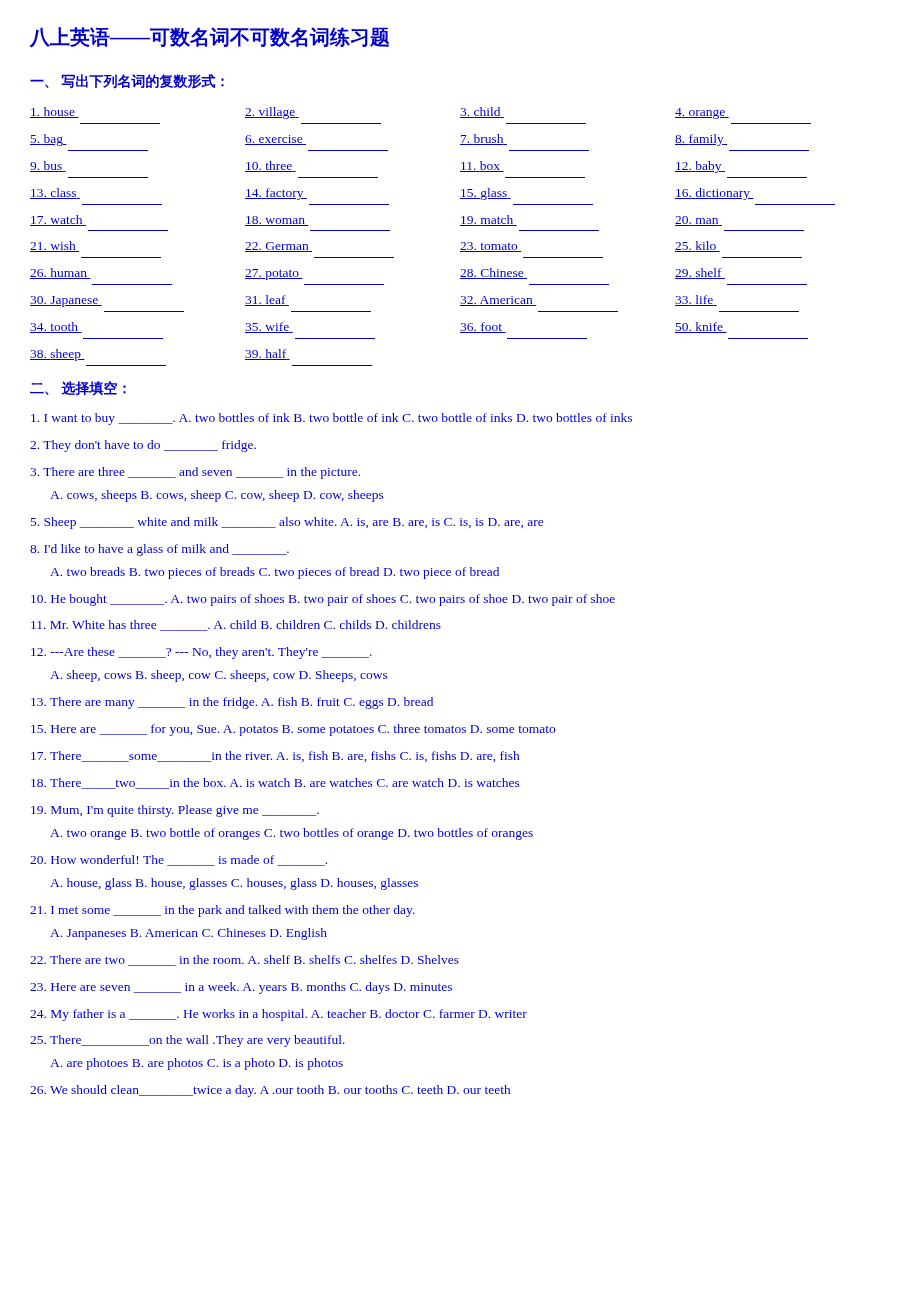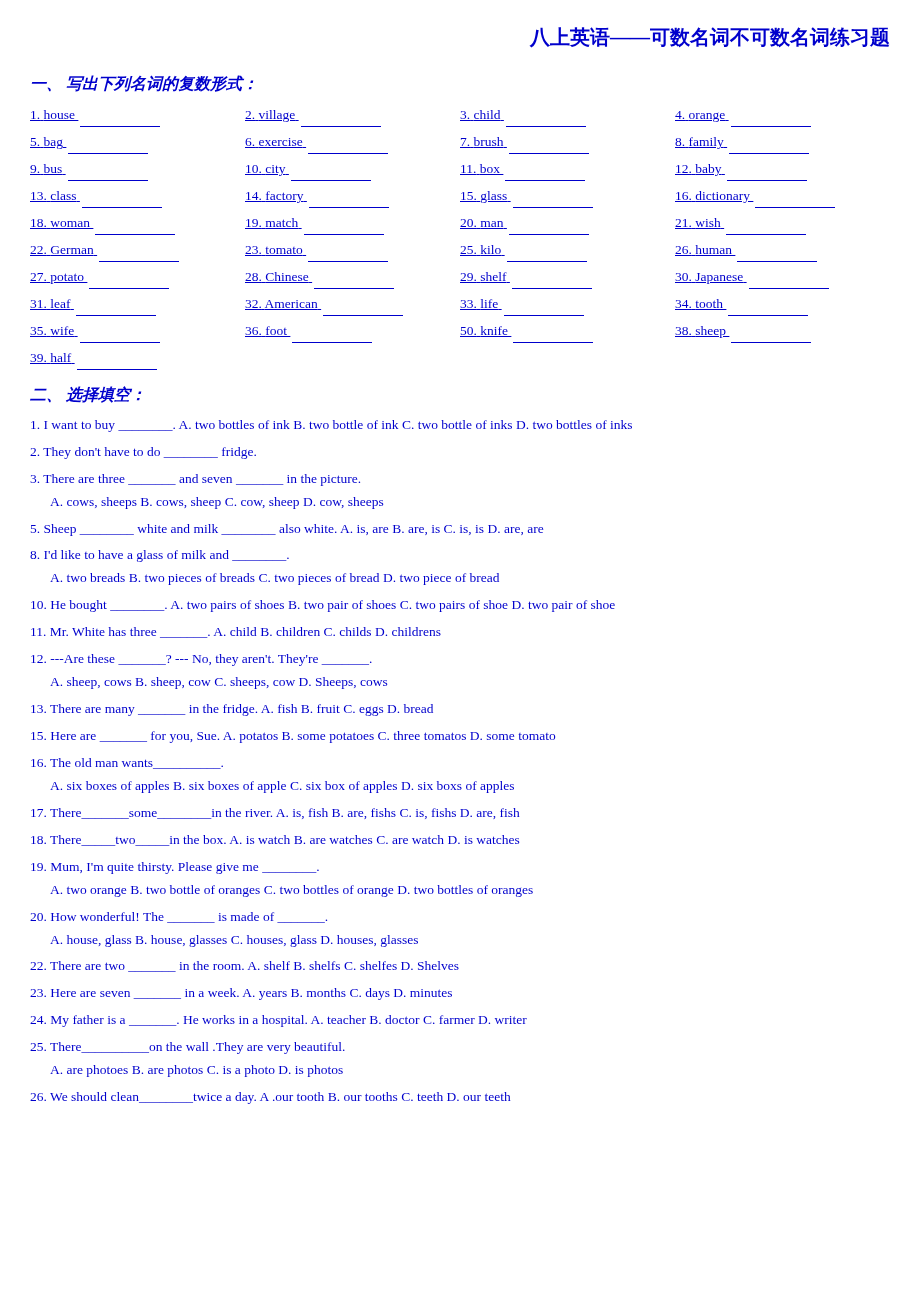--- a/index.html
+++ b/index.html
@@ -10,32 +10,31 @@
     body {
       font-family: "SimSun", "宋体", serif;
       background: #fff;
       color: #0000cc;
       padding: 20px 30px;
       font-size: 14px;
       line-height: 1.7;
       max-width: 920px;
     }
     .page-title {
-      text-align: right;
+      text-align: left;
       font-size: 20px;
       font-weight: bold;
       color: #0000cc;
       margin-bottom: 16px;
     }
     .section-header {
-      font-size: 16px;
+      font-size: 14px;
       font-weight: bold;
       color: #0000cc;
       margin-bottom: 6px;
-      font-style: italic;
     }
     .section {
       margin-bottom: 10px;
     }
     .vocab-grid {
       display: grid;
       grid-template-columns: repeat(4, 1fr);
       gap: 2px 0px;
       margin-bottom: 8px;
       text-decoration: underline;
@@ -73,27 +72,28 @@
   <div class="vocab-grid">
   <div class="vocab-item"><span>1.</span> <span>house</span> <span class="underline"></span></div>
       <div class="vocab-item"><span>2.</span> <span>village</span> <span class="underline"></span></div>
       <div class="vocab-item"><span>3.</span> <span>child</span> <span class="underline"></span></div>
       <div class="vocab-item"><span>4.</span> <span>orange</span> <span class="underline"></span></div>
       <div class="vocab-item"><span>5.</span> <span>bag</span> <span class="underline"></span></div>
       <div class="vocab-item"><span>6.</span> <span>exercise</span> <span class="underline"></span></div>
       <div class="vocab-item"><span>7.</span> <span>brush</span> <span class="underline"></span></div>
       <div class="vocab-item"><span>8.</span> <span>family</span> <span class="underline"></span></div>
       <div class="vocab-item"><span>9.</span> <span>bus</span> <span class="underline"></span></div>
-      <div class="vocab-item"><span>10.</span> <span>city</span> <span class="underline"></span></div>
+      <div class="vocab-item"><span>10.</span> <span>three</span> <span class="underline"></span></div>
       <div class="vocab-item"><span>11.</span> <span>box</span> <span class="underline"></span></div>
       <div class="vocab-item"><span>12.</span> <span>baby</span> <span class="underline"></span></div>
       <div class="vocab-item"><span>13.</span> <span>class</span> <span class="underline"></span></div>
       <div class="vocab-item"><span>14.</span> <span>factory</span> <span class="underline"></span></div>
       <div class="vocab-item"><span>15.</span> <span>glass</span> <span class="underline"></span></div>
       <div class="vocab-item"><span>16.</span> <span>dictionary</span> <span class="underline"></span></div>
+      <div class="vocab-item"><span>17.</span> <span>watch</span> <span class="underline"></span></div>
       <div class="vocab-item"><span>18.</span> <span>woman</span> <span class="underline"></span></div>
       <div class="vocab-item"><span>19.</span> <span>match</span> <span class="underline"></span></div>
       <div class="vocab-item"><span>20.</span> <span>man</span> <span class="underline"></span></div>
       <div class="vocab-item"><span>21.</span> <span>wish</span> <span class="underline"></span></div>
       <div class="vocab-item"><span>22.</span> <span>German</span> <span class="underline"></span></div>
       <div class="vocab-item"><span>23.</span> <span>tomato</span> <span class="underline"></span></div>
       <div class="vocab-item"><span>25.</span> <span>kilo</span> <span class="underline"></span></div>
       <div class="vocab-item"><span>26.</span> <span>human</span> <span class="underline"></span></div>
       <div class="vocab-item"><span>27.</span> <span>potato</span> <span class="underline"></span></div>
       <div class="vocab-item"><span>28.</span> <span>Chinese</span> <span class="underline"></span></div>
@@ -117,24 +117,24 @@
       <div class="question-block"><span>1.</span> <span>I want to buy ________. A. two bottles of ink   B. two bottle of ink   C. two bottle of inks   D. two bottles of inks</span></div>
       <div class="question-block"><span>2.</span> <span>They don't have to do ________ fridge.</span></div>
       <div class="question-block"><span>3.</span> <span>There are three _______ and seven _______ in the picture.</span><div class="options">A. cows, sheeps      B. cows, sheep         C. cow, sheep      D. cow, sheeps</div></div>
       <div class="question-block"><span>5.</span> <span>Sheep ________ white and milk ________ also white.   A. is, are    B. are, is    C. is, is    D. are, are</span></div>
       <div class="question-block"><span>8.</span> <span>I'd like to have a glass of milk and ________.</span><div class="options">A. two breads    B. two pieces of breads    C. two pieces of bread    D. two piece of bread</div></div>
       <div class="question-block"><span>10.</span> <span>He bought ________. A. two pairs of shoes    B. two pair of shoes    C. two pairs of shoe    D. two pair of shoe</span></div>
       <div class="question-block"><span>11.</span> <span>Mr. White has three _______.    A. child        B. children       C. childs       D. childrens</span></div>
       <div class="question-block"><span>12.</span> <span>---Are these _______? --- No, they aren't. They're _______.</span><div class="options">A. sheep, cows      B. sheep, cow       C. sheeps, cow    D. Sheeps, cows</div></div>
       <div class="question-block"><span>13.</span> <span>There are many _______ in the fridge.       A. fish        B. fruit       C. eggs        D. bread</span></div>
       <div class="question-block"><span>15.</span> <span>Here are _______ for you, Sue.    A. potatos      B. some potatoes      C. three tomatos    D. some tomato</span></div>
-      <div class="question-block"><span>16.</span> <span>The old man wants__________.</span><div class="options">A. six boxes of apples    B. six boxes of apple   C. six box of apples       D. six boxs of apples</div></div>
       <div class="question-block"><span>17.</span> <span>There_______some________in the river.    A. is, fish    B. are, fishs   C. is, fishs   D. are, fish</span></div>
       <div class="question-block"><span>18.</span> <span>There_____two_____in the box.    A. is watch   B. are watches   C. are watch   D. is watches</span></div>
       <div class="question-block"><span>19.</span> <span>Mum, I'm quite thirsty. Please give me ________.</span><div class="options">A. two orange     B. two bottle of oranges   C. two bottles of orange         D. two bottles of oranges</div></div>
       <div class="question-block"><span>20.</span> <span>How wonderful! The _______ is made of _______.</span><div class="options">A. house, glass       B. house, glasses            C. houses, glass                 D. houses, glasses</div></div>
+      <div class="question-block"><span>21.</span> <span>I met some _______ in the park and talked with them the other day.</span><div class="options">A. Janpaneses       B. American               C. Chineses                  D. English</div></div>
       <div class="question-block"><span>22.</span> <span>There are two _______ in the room.    A. shelf     B. shelfs      C. shelfes       D. Shelves</span></div>
       <div class="question-block"><span>23.</span> <span>Here are seven _______ in a week.    A. years      B. months      C. days        D. minutes</span></div>
       <div class="question-block"><span>24.</span> <span>My father is a _______.  He works in a hospital.    A. teacher   B. doctor    C. farmer   D. writer</span></div>
       <div class="question-block"><span>25.</span> <span>There__________on the wall .They are very beautiful.</span><div class="options">A. are photoes          B. are photos          C. is a photo                 D. is photos</div></div>
       <div class="question-block"><span>26.</span> <span>We should clean________twice a day.    A .our tooth   B. our tooths    C. teeth      D. our teeth</span></div>
     </div>
 </div>
 
 </body></html>

